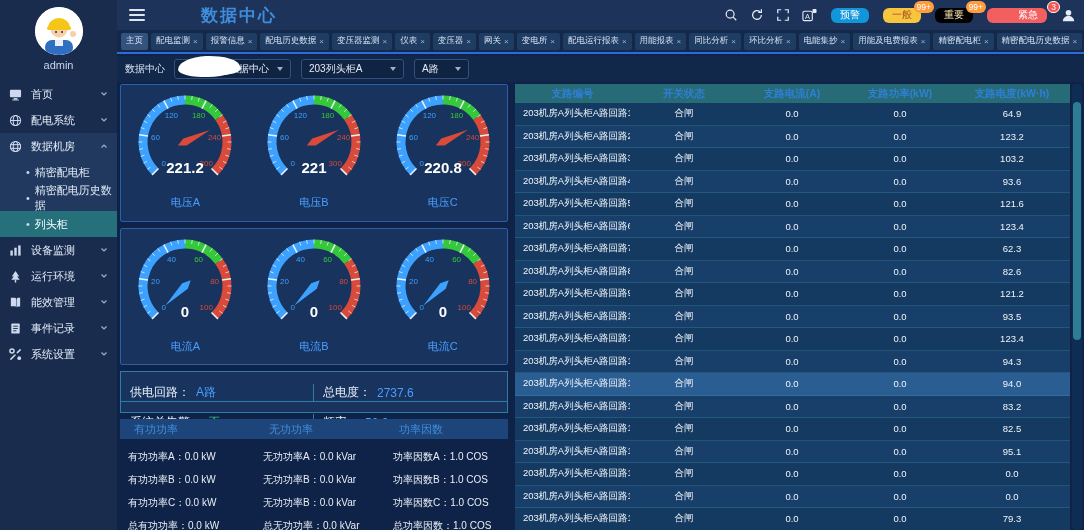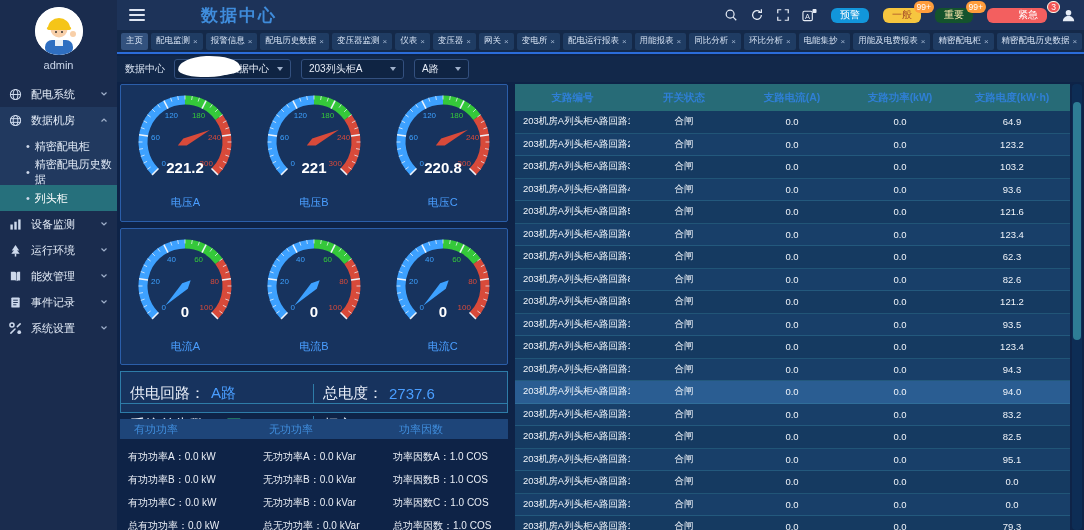--- a/index.html
+++ b/index.html
@@ -46,35 +46,35 @@
   .redaction2 { position:absolute; left:14px; top:-1px; width:52px; height:16px; background:#fff; border-radius:50%; transform:rotate(3deg); }
 
   
   .panel { position:absolute; background:#17335e; border:1px solid #2b5ea9; border-radius:2px; }
   #panel-voltage { left:120px; top:84px; width:388px; height:138px; display:flex; justify-content:space-around; padding-top:9px; }
   #panel-current { left:120px; top:228px; width:388px; height:137px; display:flex; justify-content:space-around; padding-top:9px; }
   .gauge-box { width:126px; text-align:center; }
   .gauge-label { color:var(--value-blue,#4a9eff); font-size:11px; margin-top:1px; }
 
   .info-grid { position:absolute; left:120px; top:371px; width:388px; height:42px; display:grid; grid-template-columns:1fr 1fr; grid-template-rows:1fr 1fr; background:#17335e; border:1px solid #2e7ca8; }
-  .info-cell { border-right:1px solid #2e7ca8; border-bottom:1px solid #2e7ca8; display:flex; align-items:center; padding-left:9px; font-size:15px; color:#e8eef8;margin-top:12px; }
+  .info-cell { border-right:1px solid #2e7ca8; border-bottom:1px solid #2e7ca8; display:flex; align-items:center; padding-left:9px; font-size:12px; color:#e8eef8;margin-top:12px; }
   .info-cell:nth-child(2n) { border-right:none; }
   .info-cell:nth-child(3), .info-cell:nth-child(4) { border-bottom:none; }
   .info-cell .ival { margin-left:6px; }
 
   .power-table { position:absolute; left:120px; top:419px; width:388px; height:111px; overflow:hidden; }
   .pt-header { height:20px; background:#1e4579; display:grid; grid-template-columns:135px 130px 1fr; align-items:center; padding-left:14px; }
   .pt-header div { color:var(--accent,#3f8cdb); font-size:11px; }
   .pt-row { height:23px; display:grid; grid-template-columns:135px 130px 1fr; align-items:center; padding-left:8px; }
   .pt-row div { color:#e9eef6; font-size:10px; white-space:nowrap; }
   .pt-body { padding-top:6px; }
 
   
   .branch-table { position:absolute; left:515px; top:84px; width:555px; height:446px; overflow:hidden; }
-  .bt-header { height:27px; background:var(--th-bg,#276b77); display:grid; grid-template-columns:115px 108px 108px 108px 1fr; align-items:center; }
+  .bt-header { height:19px; background:var(--th-bg,#276b77); display:grid; grid-template-columns:115px 108px 108px 108px 1fr; align-items:center; }
   .bt-header div { color:#2f7fd6; font-size:10.5px; font-weight:bold; text-align:center; white-space:nowrap; }
   .brow { height:22.5px; display:grid; grid-template-columns:115px 108px 108px 108px 1fr; align-items:center; background:#153a61; border-bottom:1px solid rgba(62,150,172,0.30); cursor:pointer; }
   .brow.alt { background:#183f69; }
   .brow.sel { background:var(--row-sel,#2a5d92); }
   .bcell { color:#f0f4fa; font-size:9.5px; text-align:center; white-space:nowrap; overflow:hidden; }
   .bcell.c0 { text-align:left; padding-left:8px; }
   .vscroll { position:absolute; left:1072px; top:84px; width:10px; height:446px; background:#0d2d55; border-radius:4px; }
   .vscroll .thumb { position:absolute; left:1px; top:18px; width:8px; height:238px; background:#2e7d95; border-radius:4px; cursor:pointer; }
 </style>
 </head>
@@ -89,20 +89,37 @@
       <circle cx="24" cy="22" r="8.5" fill="#f8cfa8"></circle>
       <path d="M13 21 A11 10 0 0 1 35 21 Z" fill="#f5c518"></path>
       <rect x="12" y="19.5" width="24" height="3.5" rx="1.7" fill="#f5c518"></rect>
       <circle cx="21" cy="25" r="1" fill="#333"></circle>
       <circle cx="27" cy="25" r="1" fill="#333"></circle>
       <circle cx="38" cy="27" r="3" fill="#f8cfa8"></circle>
     </svg>
   </div>
   <div class="username">admin</div>
   <div id="menu">
+      <div>
+        <div class="menu-item">
+          <span class="mi-icon">
+            <svg viewBox="0 0 14 14" width="13" height="13" fill="#cdd9ec">
+              <rect x="1" y="2" width="12" height="8" rx="1"></rect>
+              <rect x="5" y="10.8" width="4" height="1.6"></rect>
+              <rect x="3.5" y="12.4" width="7" height="1"></rect>
+            </svg>
+          </span>
+          <span>首页</span>
+          <span class="mi-chevron">
+            <svg width="8" height="8" viewBox="0 0 8 8">
+              <path d="M1.5 2.5 L4 5 L6.5 2.5" fill="none" stroke="#9fb0ca" stroke-width="1.2"></path>
+            </svg>
+          </span>
+        </div>
+      </div>
       <div>
         <div class="menu-item">
           <span class="mi-icon">
             <svg viewBox="0 0 14 14" width="13" height="13" fill="none" stroke="#cdd9ec" stroke-width="1.1">
               <circle cx="7" cy="7" r="5.5"></circle>
               <ellipse cx="7" cy="7" rx="2.5" ry="5.5"></ellipse>
               <line x1="1.5" y1="7" x2="12.5" y2="7"></line>
             </svg>
           </span>
           <span>配电系统</span>
@@ -267,21 +284,21 @@
         </span>
       </span>
     <span id="alarm-pills" style="display:flex;align-items:center;">
         <span class="pill" style="background: rgb(18, 150, 219); color: rgb(255, 255, 255);">
           <span>预警</span>
         </span>
         <span class="pill" style="background: rgb(246, 198, 63); color: rgb(168, 80, 42);">
           <span>一般</span>
           <span class="badge">99+</span>
         </span>
-        <span class="pill" style="background: #14532d; color: rgb(255, 233, 176);">
+        <span class="pill" style="background: #000000; color: rgb(255, 233, 176);">
           <span>重要</span>
           <span class="badge">99+</span>
         </span>
         <span class="pill" style="background: rgb(243, 95, 95); color: rgb(255, 255, 255); padding-left: 31px;">
           <span>紧急</span>
           <span class="badge red">3</span>
         </span>
       </span>
     <span class="user-btn">
       <svg viewBox="0 0 16 16" width="15" height="15" fill="#e6ecf5">

